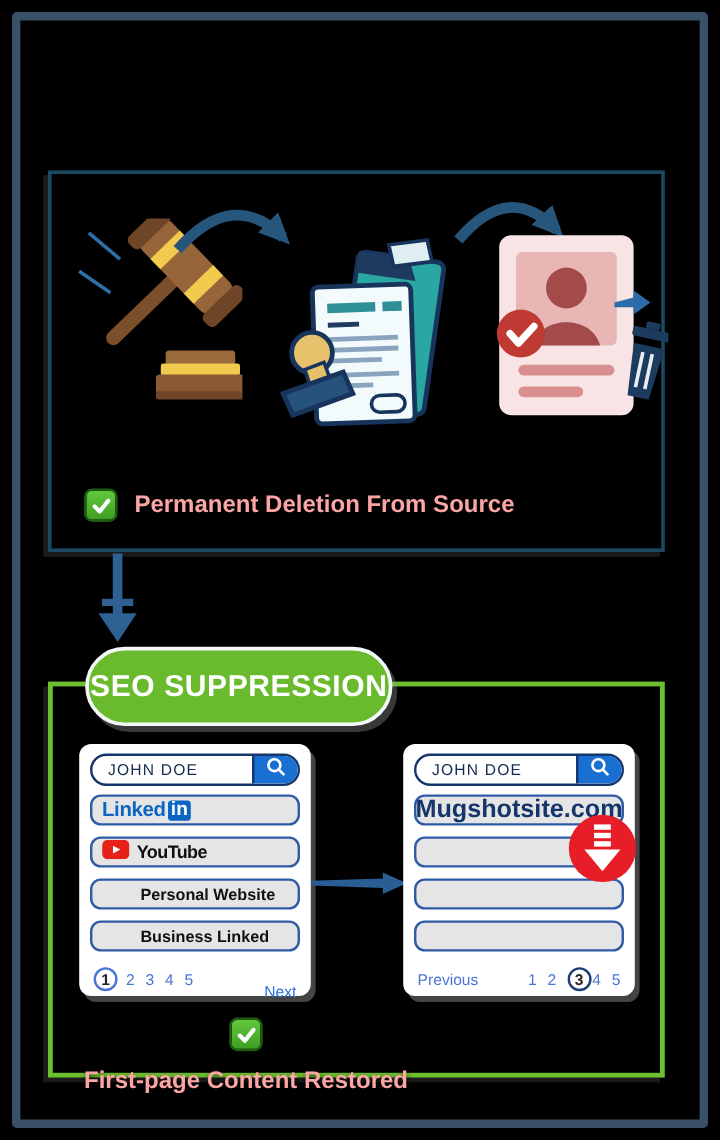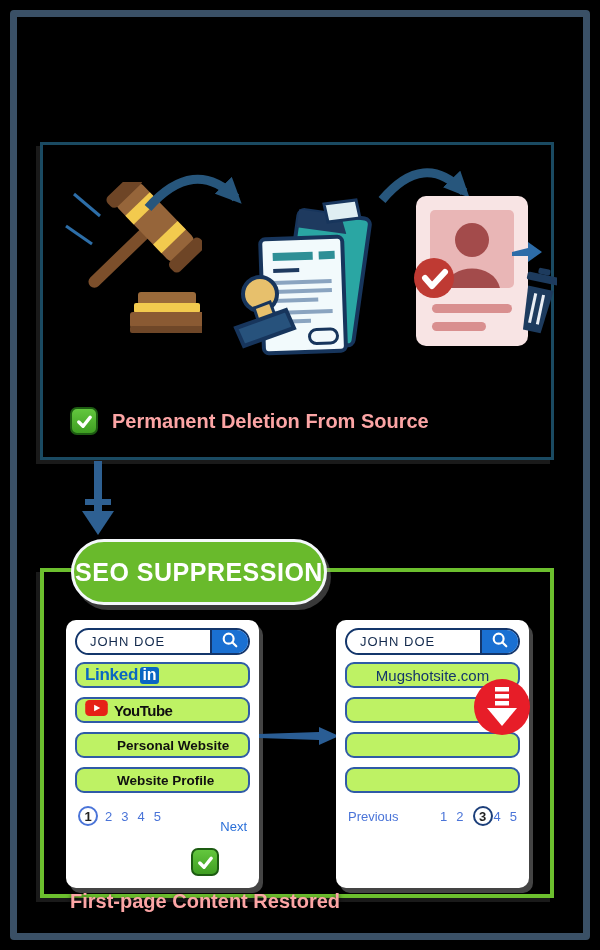--- a/index.html
+++ b/index.html
@@ -31,45 +31,45 @@
 
   .check-row{position:absolute;display:flex;align-items:center;gap:14px;}
   .check-row.legal{left:70px;top:407px;}
   .check-row.seo{left:70px;top:848px;flex-direction:column;}
   .checkbox{width:28px;height:28px;border-radius:7px;border:2px solid #1d5c12;
             background:linear-gradient(#63c73e,#3f9e22);display:flex;align-items:center;
             justify-content:center;box-sizing:border-box;}
   .check-label{color:#fca5a5;font-size:20px;font-weight:bold;
                text-shadow:0 2px 5px rgba(0,0,0,.85);white-space:nowrap;}
 
-  .card{position:absolute;top:620px;width:193px;height:268px;background:#fff;
+  .card{position:absolute;top:620px;width:193px;height:210px;background:#fff;
         border-radius:10px;box-shadow:4px 5px 0 rgba(150,150,150,.45);}
   .card.before{left:66px;}
   .card.after{left:336px;}
 
   .searchbar{position:absolute;left:9px;right:9px;top:8px;height:27px;background:#fff;
              border:2px solid #14366b;border-radius:15px;display:flex;overflow:hidden;
              box-sizing:border-box;}
   .sb-text{flex:1;display:flex;align-items:center;padding-left:13px;font-size:13px;
            color:#132a4d;letter-spacing:1px;}
   .sb-btn{width:36px;background:#1a70d2;border-left:2px solid #14366b;display:flex;
           align-items:center;justify-content:center;}
 
   .rows{position:absolute;left:9px;right:9px;top:42px;display:flex;
         flex-direction:column;gap:9px;}
-  .result-row{height:26px;background:#bef264;border:2px solid #2f5ba6;border-radius:9px;
+  .result-row{height:26px;background:#e5e5e5;border:2px solid #2f5ba6;border-radius:9px;
               display:flex;align-items:center;padding:0 8px;box-sizing:border-box;}
   .result-row.center{justify-content:center;}
   .li-word{color:#0a66c2;font-weight:bold;font-size:17px;letter-spacing:-.3px;}
   .li-badge{margin-left:2px;width:19px;height:17px;background:#0a66c2;border-radius:3px;
             color:#fff;font-size:16px;font-weight:bold;display:flex;align-items:center;
             justify-content:center;}
   .yt-label{margin-left:6px;font-weight:bold;font-size:15px;color:#101010;letter-spacing:-.5px;}
   .row-label{font-weight:bold;font-size:13.5px;color:#101010;margin-left:32px;}
-  .suppressed-label{font-weight:normal;font-size:15px;color:#14366b;}
+  .suppressed-label{font-weight:bold;font-size:21px;color:#14366b;}
 
   .pg{position:absolute;left:12px;right:12px;top:184px;height:24px;display:flex;
       align-items:center;font-size:13px;color:#4a74d8;}
   .pg .num{margin-right:9px;}
   .pg-right .num{margin-right:0;margin-left:9px;}
   .circled{width:20px;height:20px;border-radius:50%;display:inline-flex;align-items:center;
            justify-content:center;font-weight:bold;color:#222;box-sizing:border-box;}
   .circled.blue{border:2px solid #4a74d8;margin-right:7px;}
   .circled.navy{border:2px solid #1c3f7a;margin-left:5px;margin-right:-4px;position:relative;left:4px;}
   .pg .next{margin-left:auto;color:#2a6fd8;margin-top:20px;}
@@ -221,21 +221,21 @@
             <rect width="24" height="17" rx="4.5" fill="#e62117"></rect>
             <polygon points="9.5,5 16,8.5 9.5,12" fill="#fff"></polygon>
           </svg>
         </span>
         <span class="yt-label">YouTube</span>
       </div>
       <div class="result-row">
         <span class="row-label">Personal Website</span>
       </div>
       <div class="result-row">
-        <span class="row-label">Website Profile</span>
+        <span class="row-label">Business Linked</span>
       </div>
     </div>
     <div class="pg">
       <span class="circled blue">1</span>
       <span class="num">2</span>
       <span class="num">3</span>
       <span class="num">4</span>
       <span class="num">5</span>
       <span class="next">Next</span>
     </div>

